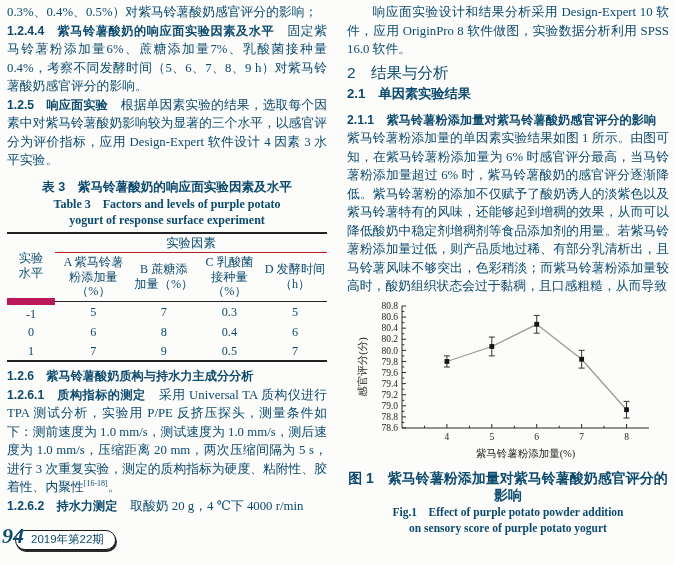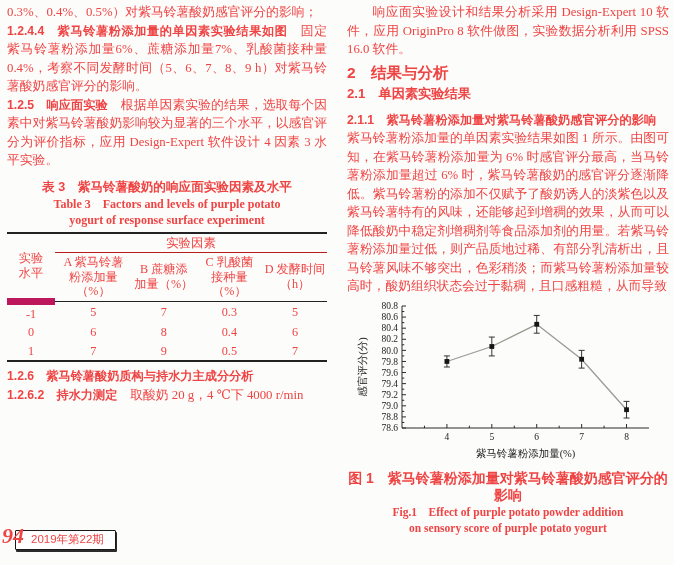--- a/index.html
+++ b/index.html
@@ -1,25 +1,25 @@
 <!DOCTYPE html>
 <html><head>
 <meta charset="utf-8">
 <style>
   html,body{margin:0;padding:0;background:#e8e8e6;}
-  .page{position:relative;width:674px;height:565px;background:#fcfcfa;overflow:hidden;color:#ef4444;}
+  .page{position:relative;width:674px;height:565px;background:#fcfcfa;overflow:hidden;color:#0c4a6e;}
   .col{position:absolute;top:3px;font-family:"Liberation Serif","DejaVu Serif",serif;
        font-size:12.8px;line-height:18.5px;text-align:justify;}
   .col-left{left:7px;width:320px;}
   .col-right{left:347px;width:322px;}
   .para{text-align:justify;}
   .para.indent{text-indent:2em;}
   .seg-bold{font-family:"Liberation Sans","DejaVu Sans",sans-serif;font-weight:bold;font-size:12.2px;}
   sup{font-size:8px;line-height:0;}
-  .h-l1{font-family:"Liberation Sans","DejaVu Sans",sans-serif;font-weight:bold;font-size:15.5px;
+  .h-l1{font-family:"Liberation Sans","DejaVu Sans",sans-serif;font-weight:normal;font-size:15.5px;
         margin:4px 0 3px 0;text-align:left;line-height:19px;}
   .h-l2{font-family:"Liberation Sans","DejaVu Sans",sans-serif;font-weight:bold;font-size:13.2px;
         margin:1px 0 8px 0;text-align:left;line-height:18px;}
   .tbl-title-zh{font-family:"Liberation Sans","DejaVu Sans",sans-serif;font-weight:bold;font-size:12.6px;
         text-align:center;margin-top:9px;line-height:17px;}
   .tbl-title-en{font-weight:bold;font-size:12px;text-align:center;line-height:16px;}
   table.factors{width:100%;border-collapse:collapse;margin-top:4px;
         border-top:2px solid #222;border-bottom:2px solid #222;
         font-size:12.2px;line-height:14.5px;text-align:center;}
   table.factors td{padding:2px 0;}
@@ -35,34 +35,34 @@
   svg .dataline{stroke:#9b9b94;stroke-width:1.3;fill:none;}
   svg .err{stroke:#333;stroke-width:1;}
   svg .marker{fill:#151515;}
   svg text{font-family:"Liberation Serif","DejaVu Serif",serif;fill:#1c1c1c;}
   svg .tick{font-size:9.5px;}
   svg .xlabel{font-size:10.5px;}
   svg .ylabel{font-size:10.5px;}
   .footer{position:absolute;left:2px;bottom:15px;display:flex;align-items:flex-start;}
   .pageno{font-family:"Liberation Serif","DejaVu Serif",serif;font-style:italic;font-weight:bold;
         font-size:22px;line-height:22px;position:relative;z-index:2;}
-  .issue-pill{margin-left:-9px;margin-top:5px;border:1.5px solid #1a1a1a;border-radius:1px;
+  .issue-pill{margin-left:-9px;margin-top:5px;border:1.5px solid #1a1a1a;border-radius:10px;
         padding:0 11px 0 15px;height:18px;line-height:17px;
         font-family:"Liberation Sans","DejaVu Sans",sans-serif;font-size:11.5px;background:#fff;
         box-shadow:1px 2px 0 #2b2b2b;white-space:nowrap;}
 </style>
 </head>
 <body>
 
 <div class="page">
 
   <div class="col col-left">
     <div id="left-before">
         <div class="para"><span>0.3%、0.4%、0.5%）对紫马铃薯酸奶感官评分的影响；</span></div>
-        <div class="para"><span class="seg-bold">1.2.4.4　紫马铃薯粉添加量的单因素实验结果如图</span><span>　固定紫马铃薯粉添加量6%、蔗糖添加量7%、乳酸菌接种量0.4%，考察不同发酵时间（5、6、7、8、9 h）对紫马铃薯酸奶感官评分的影响。</span></div>
+        <div class="para"><span class="seg-bold">1.2.4.4　紫马铃薯酸奶的响应面实验因素及水平</span><span>　固定紫马铃薯粉添加量6%、蔗糖添加量7%、乳酸菌接种量0.4%，考察不同发酵时间（5、6、7、8、9 h）对紫马铃薯酸奶感官评分的影响。</span></div>
         <div class="para"><span class="seg-bold">1.2.5　响应面实验</span><span>　根据单因素实验的结果，选取每个因素中对紫马铃薯酸奶影响较为显著的三个水平，以感官评分为评价指标，应用 Design-Expert 软件设计 4 因素 3 水平实验。</span></div>
       </div>
 
     <div>
       <div class="tbl-title-zh">表 3　紫马铃薯酸奶的响应面实验因素及水平</div>
       <div class="tbl-title-en">Table 3　Factors and levels of purple potato</div>
       <div class="tbl-title-en">yogurt of response surface experiment</div>
       <table class="factors" id="factors-table">
           <tbody>
             <tr>
@@ -95,20 +95,21 @@
               <td>9</td>
               <td>0.5</td>
               <td>7</td>
             </tr>
           </tbody>
         </table>
     </div>
 
     <div id="left-after" class="after-table">
         <div class="para"><span class="seg-bold">1.2.6　紫马铃薯酸奶质构与持水力主成分分析</span></div>
+        <div class="para"><span class="seg-bold">1.2.6.1　质构指标的测定</span><span>　采用 Universal TA 质构仪进行 TPA 测试分析，实验用 P/PE 反挤压探头，测量条件如下：测前速度为 1.0 mm/s，测试速度为 1.0 mm/s，测后速度为 1.0 mm/s，压缩距离 20 mm，两次压缩间隔为 5 s，进行 3 次重复实验，测定的质构指标为硬度、粘附性、胶着性、内聚性</span><sup>[16-18]</sup><span>。</span></div>
         <div class="para"><span class="seg-bold">1.2.6.2　持水力测定</span><span>　取酸奶 20 g，4 ℃下 4000 r/min</span></div>
       </div>
   </div>
 
   <div class="col col-right">
     <div id="right-top">
         <div class="para indent"><span>响应面实验设计和结果分析采用 Design-Expert 10 软件，应用 OriginPro 8 软件做图，实验数据分析利用 SPSS 16.0 软件。</span></div>
       </div>
     <div class="h-l1">2　结果与分析</div>
     <div class="h-l2">2.1　单因素实验结果</div>

